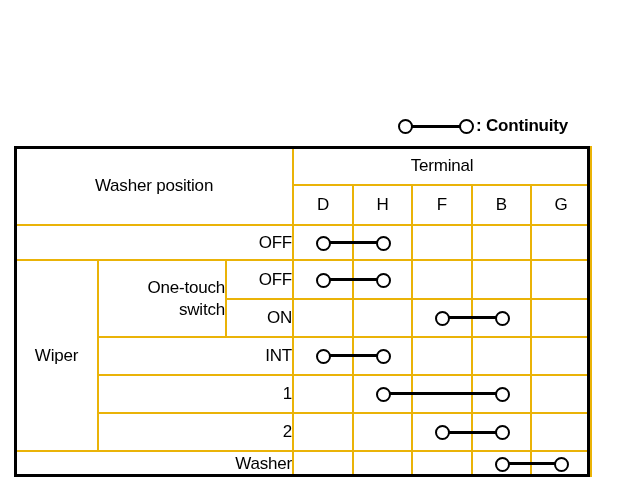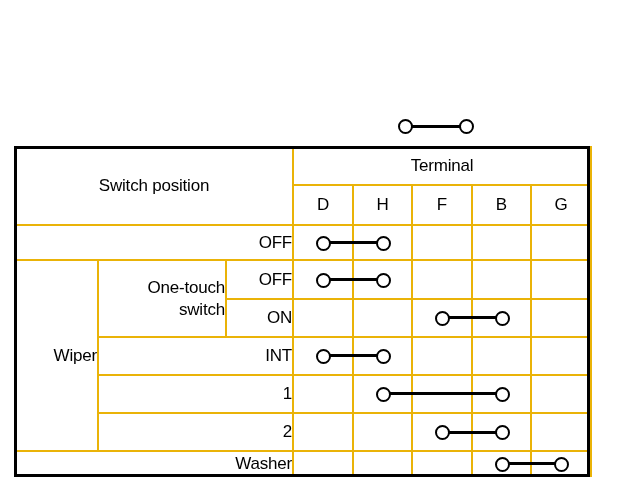--- a/index.html
+++ b/index.html
@@ -103,20 +103,21 @@
     padding-left: 0;
     font-size: 17px;
     letter-spacing: -0.2px;
   }
   .col-head {
     font-weight: bold;
     text-align: center;
     font-size: 17px;
   }
   .center-lbl {
+    text-align: center;
     padding-left: 0;
   }
   .two-line {
     line-height: 1.25;
     padding-left: 7px;
     padding-right: 2px;
   }
 
   
   td.term {
@@ -150,37 +151,38 @@
 </style>
 </head>
 <body>
 
 <div id="legend">
   <span class="legend-symbol">
     <span class="lg-line"></span>
     <span class="lg-circ left"></span>
     <span class="lg-circ right"></span>
   </span>
+  <span class="legend-text">: Continuity</span>
 </div>
 
 <table id="chart-table">
   <colgroup>
     <col style="width:83px">
     <col style="width:128px">
     <col style="width:67px">
     <col style="width:60px">
     <col style="width:59px">
     <col style="width:60px">
     <col style="width:59px">
     <col style="width:60px">
   </colgroup>
   <tbody>
 
     <tr style="height:37px">
-      <td class="lbl-bold" colspan="3" rowspan="2">Switch position</td>
+      <td class="lbl-bold" colspan="3" rowspan="2">Washer position</td>
       <td class="lbl-bold" colspan="5">Terminal</td>
     </tr>
 
     <tr style="height:39px">
       <td class="col-head">D</td>
       <td class="col-head">H</td>
       <td class="col-head">F</td>
       <td class="col-head">B</td>
       <td class="col-head">G</td>
     </tr>

